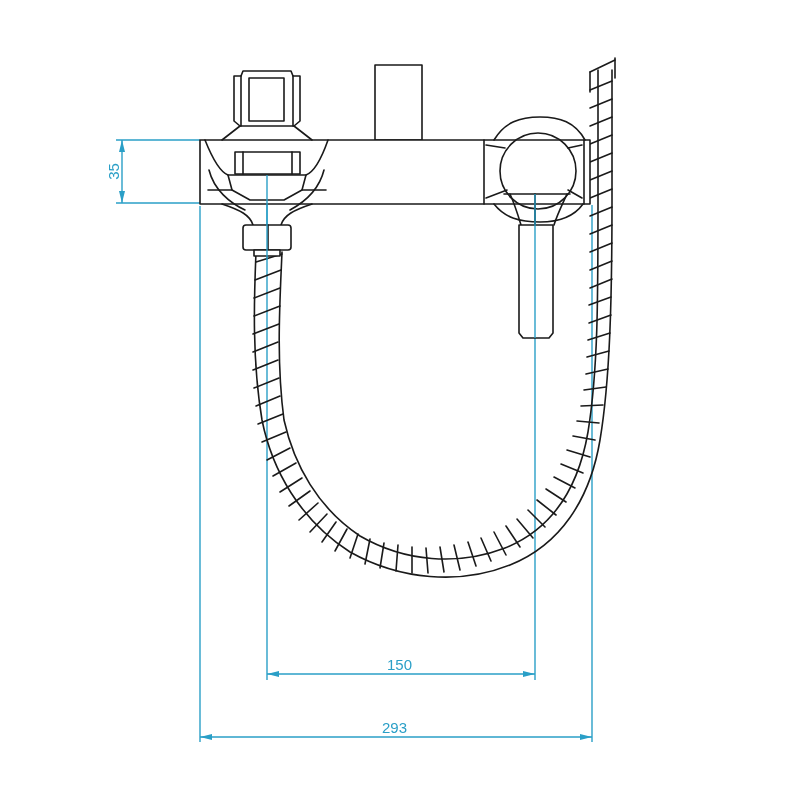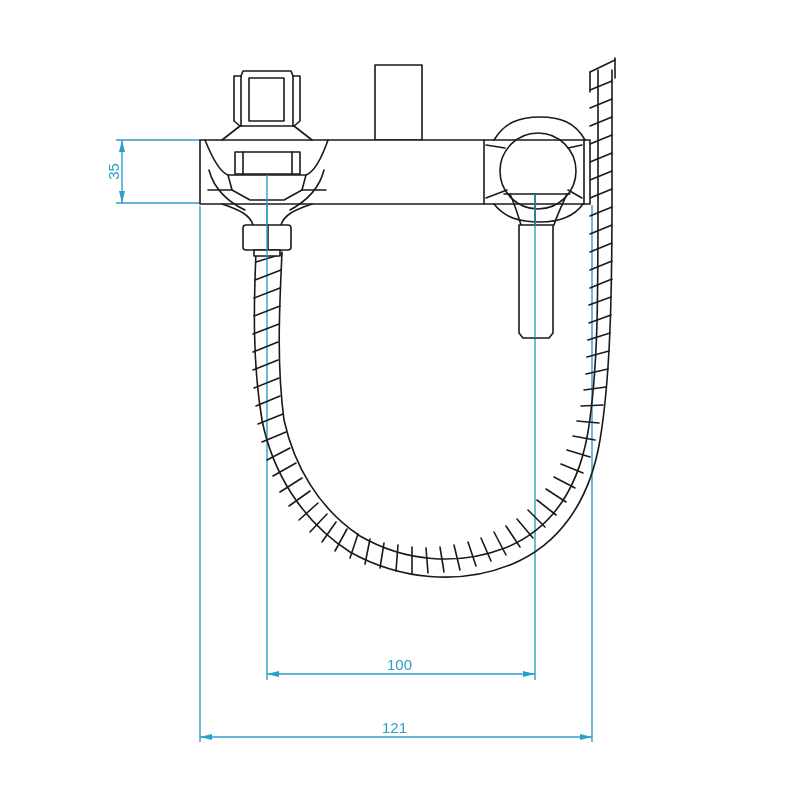--- a/index.html
+++ b/index.html
@@ -162,14 +162,14 @@
 
     <path class="ink-fill" d="M519,225 L553,225 L553,333 L549,338 L523,338 L519,333 Z"></path>
     <line class="ink" x1="535" y1="194" x2="535" y2="225"></line>
   </g>
 
   <line class="dim" x1="267" y1="175" x2="267" y2="260"></line>
   <line class="dim" x1="535" y1="194" x2="535" y2="338"></line>
 </svg>
 
 <div class="dim-label v" style="left:105px; top:164px;">35</div>
-<div class="dim-label" style="left:387px; top:657px;">100</div>
-<div class="dim-label" style="left:382px; top:720px;">121</div>
+<div class="dim-label" style="left:387px; top:657px;">150</div>
+<div class="dim-label" style="left:382px; top:720px;">293</div>
 
 </body></html>

